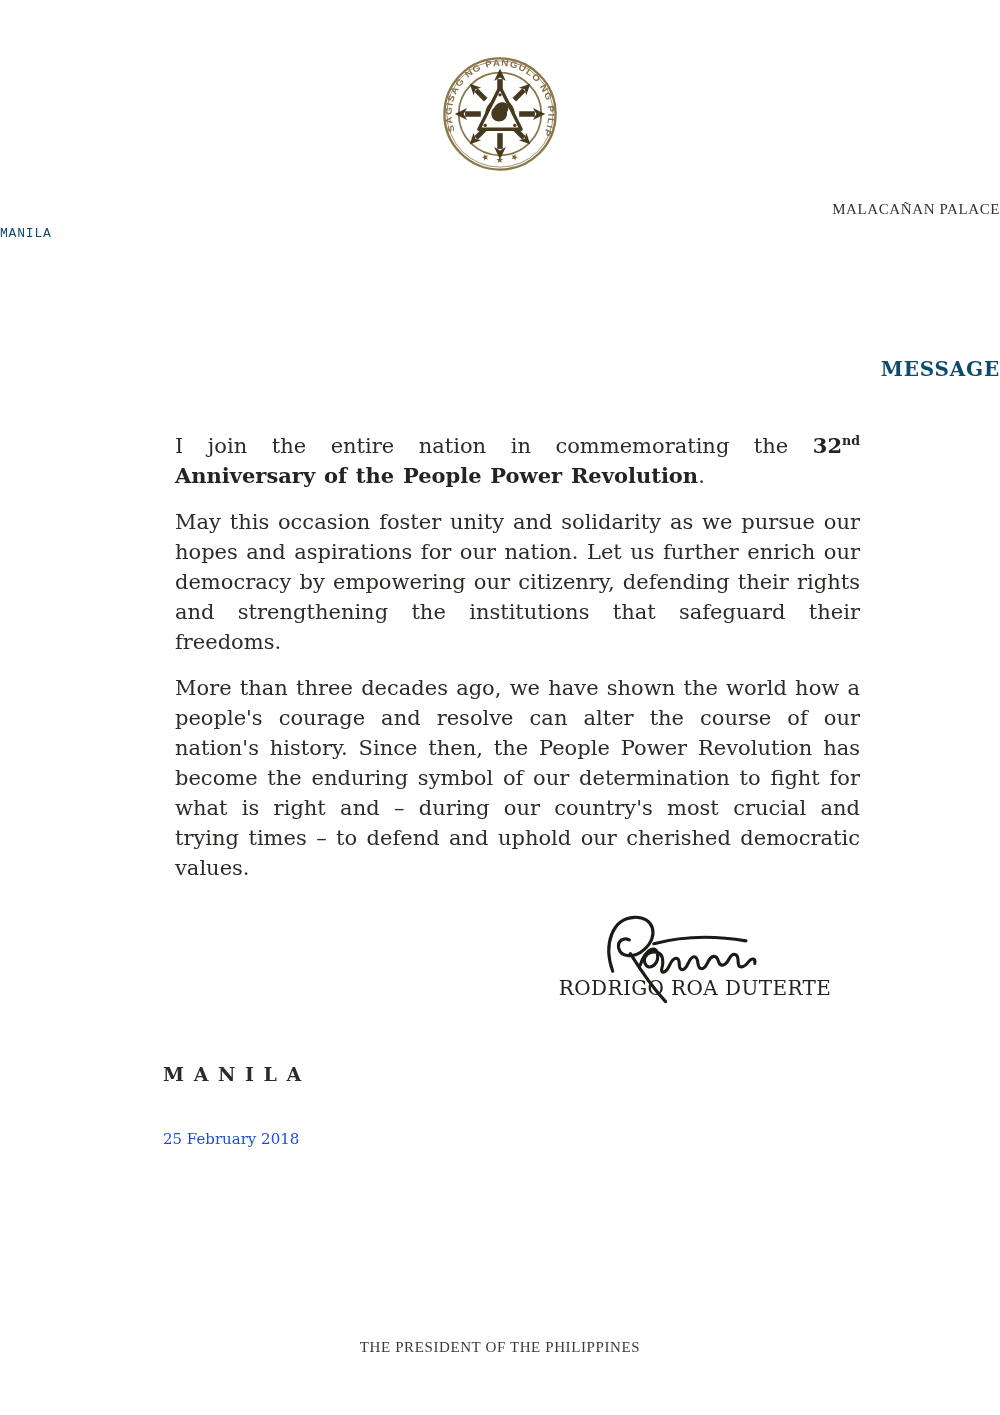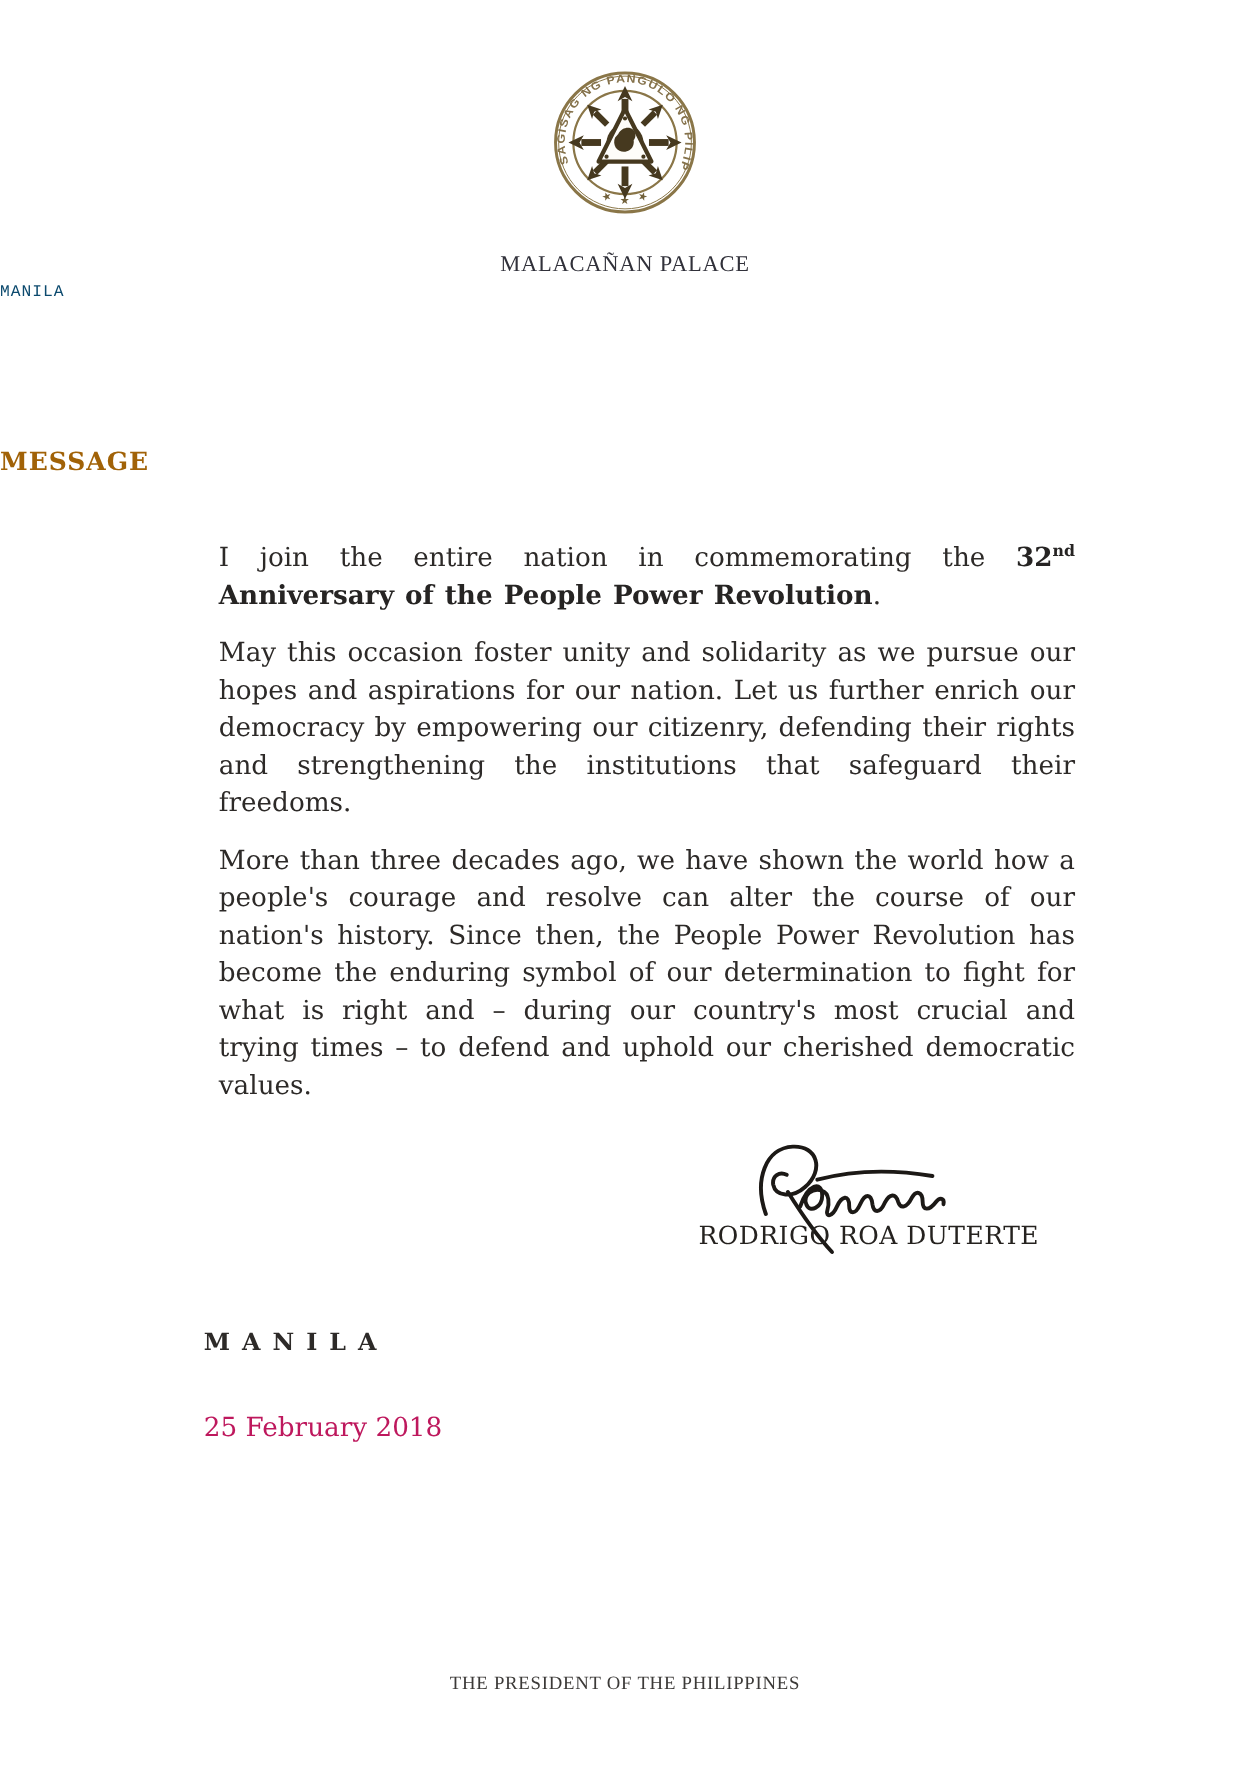--- a/index.html
+++ b/index.html
@@ -21,23 +21,23 @@
     left: 50%;
     transform: translateX(-50%);
     width: 118px;
     height: 118px;
   }
   .palace-name {
     position: absolute;
     top: 201px;
     left: 0;
     width: 100%;
-    text-align: center;
+    text-align: right;
     font-family: "Liberation Serif", serif;
-    font-size: 18px;
+    font-size: 15px;
     letter-spacing: 0.6px;
     color: #31313a;
   }
   .palace-city {
     position: absolute;
     top: 226px;
     left: 0;
     width: 100%;
     text-align: left;
     font-family: Liberation Mono, monospace;
@@ -45,25 +45,25 @@
     letter-spacing: 0.8px;
     color: #0c4a6e;
   }
 
   
   .doc-title {
     position: absolute;
     top: 357px;
     left: 0;
     width: 100%;
-    text-align: left;
+    text-align: right;
     font-weight: bold;
     font-size: 20px;
     letter-spacing: 0.8px;
-    color: #a16207;
+    color: #0c4a6e;
   }
 
   
   .body-text {
     position: absolute;
     top: 431px;
     left: 163px;
     width: 697px;
     font-size: 21px;
     line-height: 30px;
@@ -107,22 +107,22 @@
     left: 163px;
     font-weight: bold;
     font-size: 19px;
     letter-spacing: 1.5px;
     color: #2d2a28;
   }
   .dateline-date {
     position: absolute;
     top: 1130px;
     left: 163px;
-    font-size: 21px;
-    color: #be185d;
+    font-size: 15px;
+    color: #1d4ed8;
   }
 
   
   .page-footer {
     position: absolute;
     top: 1339px;
     left: 0;
     width: 100%;
     text-align: center;
     font-family: "Liberation Serif", serif;

